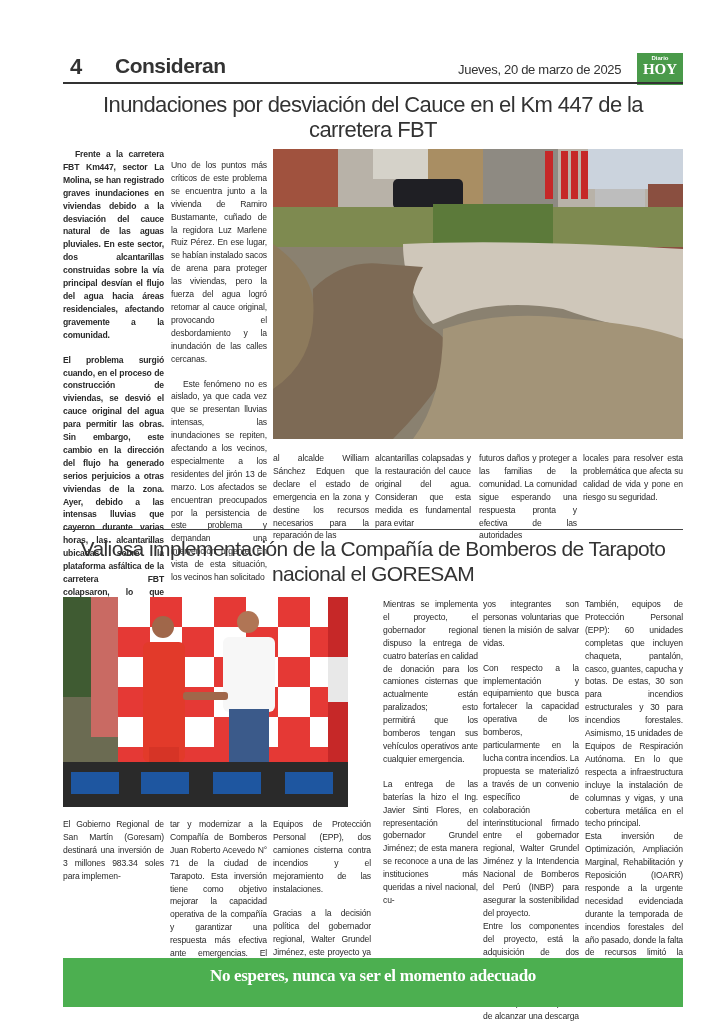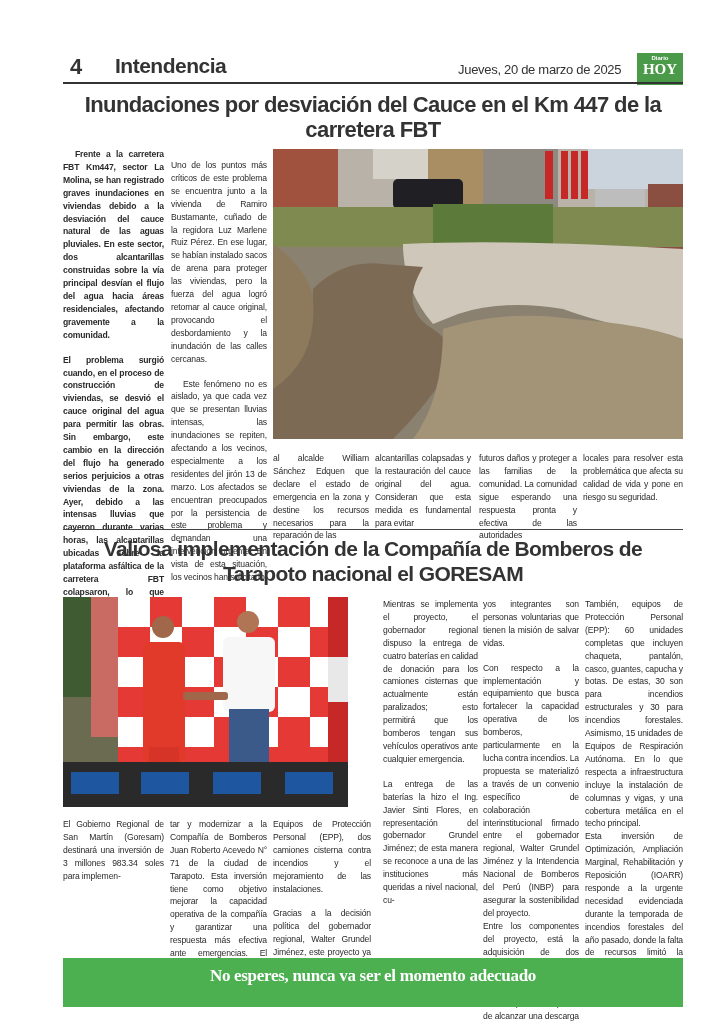--- a/index.html
+++ b/index.html
@@ -5,35 +5,35 @@
   html,body{margin:0;padding:0;background:#fff;}
   body{width:723px;height:1024px;position:relative;overflow:hidden;font-family:"Liberation Sans",sans-serif;color:#2a2a2a;}
   .abs{position:absolute;}
   .pagenum{left:70px;top:54px;font-size:22px;font-weight:bold;color:#333;}
   .section{left:115px;top:54px;font-size:21px;font-weight:bold;color:#333;letter-spacing:-0.5px;}
   .date{left:458px;top:62px;font-size:13px;color:#333;letter-spacing:-0.3px;}
   .logo{left:637px;top:53px;width:46px;height:32px;background:#4a9a4a;color:#fff;text-align:center;}
   .logo .small{font-size:6px;font-weight:bold;line-height:8px;display:block;margin-top:1px;}
   .logo .big{font-family:"Liberation Serif",serif;font-size:15px;font-weight:bold;line-height:15px;display:block;}
   .rule{left:63px;width:620px;height:2px;background:#333;}
-  .headline{left:63px;width:620px;text-align:center;font-weight:bold;color:#333;letter-spacing:-0.6px;}
+  .headline{left:63px;width:620px;text-align:center;font-weight:normal;color:#333;letter-spacing:-0.6px;}
   .h1{top:92px;font-size:22px;line-height:25px;}
   .h2{top:536px;font-size:21px;line-height:25px;}
   .col{font-family:"Liberation Sans",sans-serif;font-size:8.6px;line-height:12.9px;color:#2a2a2a;text-align:justify;letter-spacing:-0.15px;}
   .col p{margin:0 0 12px 0;}
   .col p.ind{text-indent:12px;}
   .col p.tight{margin-bottom:0;}
   .photo{overflow:hidden;}
   .banner{left:63px;top:958px;width:620px;height:49px;background:#4caf50;color:#fff;text-align:center;font-family:"Liberation Serif",serif;font-weight:bold;font-size:17px;line-height:35px;letter-spacing:-0.3px;}
 </style>
 </head>
 <body>
 
 <div class="abs pagenum">4</div>
-<div class="abs section">Intendencia</div>
+<div class="abs section">Consideran</div>
 <div class="abs date">Jueves, 20 de marzo de 2025</div>
 <div class="abs logo">
   <span class="small">Diario</span>
   <span class="big">HOY</span>
 </div>
 <div class="abs rule" style="top:82px;"></div>
 
 <div class="abs headline h1">Inundaciones por desviación del Cauce en el Km 447 de la carretera FBT</div>
 
 <div class="abs col" style="left:63px;top:148px;width:101px;font-weight:bold;">

